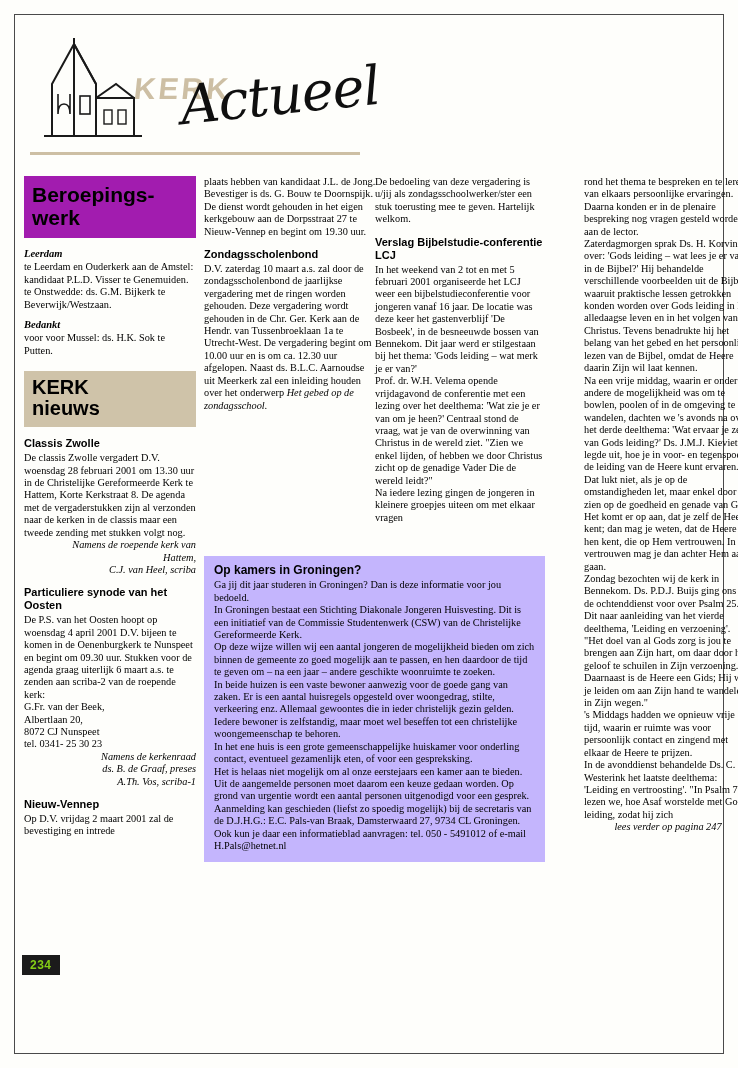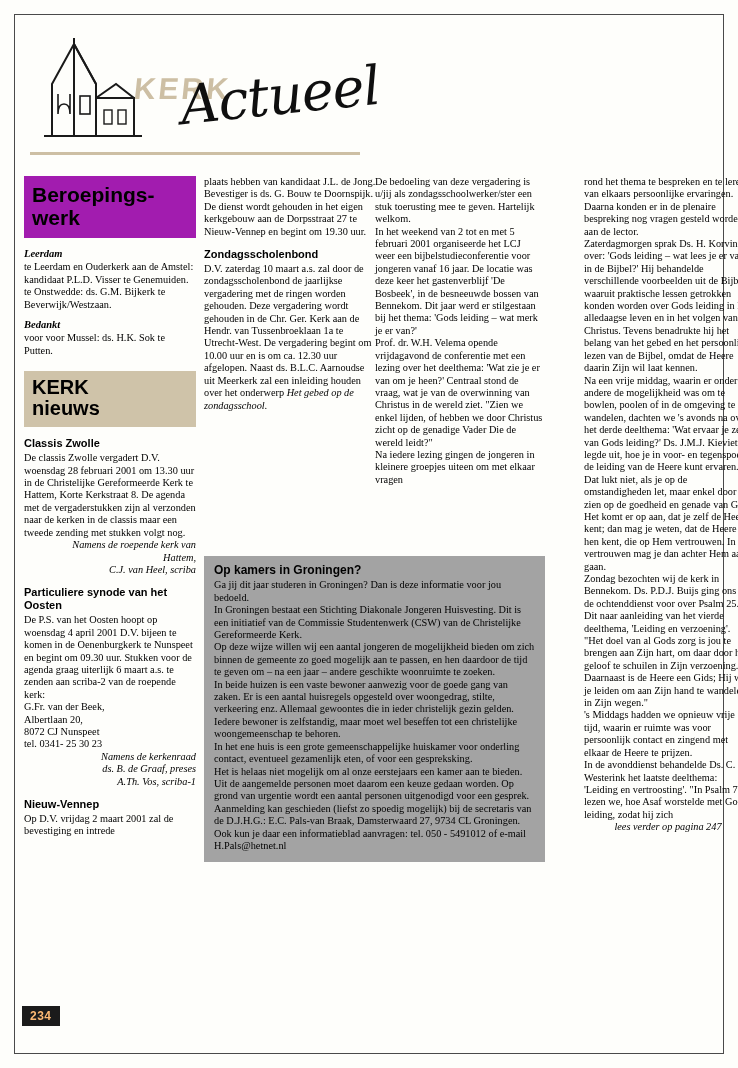--- a/index.html
+++ b/index.html
@@ -146,41 +146,41 @@
 
   em.i { font-style: italic; }
   .u { text-decoration: underline; }
 
   
   .box {
     position: absolute;
     left: 204px;
     top: 556px;
     width: 341px;
-    background: #a3a3a3;
+    background: #c4b5fd;
     padding: 8px 10px 10px 10px;
     box-sizing: border-box;
     font-size: 10.3px;
     line-height: 12.4px;
   }
   .box h2 {
     font-family: "Liberation Sans", sans-serif;
     font-size: 12px;
     font-weight: bold;
     margin: 0 0 3px 0;
   }
   .box p { margin: 0; }
 
   
   .pagenum {
     position: absolute;
     left: 22px;
-    top: 1006px;
+    top: 955px;
     background: #1b1b1b;
-    color: #fdba74;
+    color: #84cc16;
     font-family: "Liberation Sans", sans-serif;
     font-size: 12px;
     font-weight: bold;
     padding: 3px 8px 3px 8px;
     letter-spacing: 0.5px;
   }
   .cont {
     text-align: center;
     font-style: italic;
     font-size: 10.3px;
@@ -249,20 +249,21 @@
   </div>
 
   <div class="col col2">
     <p>plaats hebben van kandidaat J.L. de Jong. Bevestiger is ds. G. Bouw te Doornspijk. De dienst wordt gehouden in het eigen kerkgebouw aan de Dorpsstraat 27 te Nieuw-Vennep en begint om 19.30 uur.</p>
     <h2 class="sub">Zondagsscholenbond</h2>
     <p><span>D.V. zaterdag 10 maart a.s. zal door de zondagsscholenbond de jaarlijkse vergadering met de ringen worden gehouden. Deze vergadering wordt gehouden in de Chr. Ger. Kerk aan de Hendr. van Tussenbroeklaan 1a te Utrecht-West. De vergadering begint om 10.00 uur en is om ca. 12.30 uur afgelopen. Naast ds. B.L.C. Aarnoudse uit Meerkerk zal een inleiding houden over het onderwerp </span><em class="i">Het gebed op de zondagsschool.</em></p>
   </div>
 
   <div class="col col3">
     <p>De bedoeling van deze vergadering is u/jij als zondagsschoolwerker/ster een stuk toerusting mee te geven. Hartelijk welkom.</p>
+    <h2 class="sub">Verslag Bijbelstudie-conferentie LCJ</h2>
     <p>In het weekend van 2 tot en met 5 februari 2001 organiseerde het LCJ weer een bijbelstudieconferentie voor jongeren vanaf 16 jaar. De locatie was deze keer het gastenverblijf 'De Bosbeek', in de besneeuwde bossen van Bennekom. Dit jaar werd er stilgestaan bij het thema: 'Gods leiding – wat merk je er van?'</p>
     <p>Prof. dr. W.H. Velema opende vrijdagavond de conferentie met een lezing over het deelthema: 'Wat zie je er van om je heen?' Centraal stond de vraag, wat je van de overwinning van Christus in de wereld ziet. "Zien we enkel lijden, of hebben we door Christus zicht op de genadige Vader Die de wereld leidt?"</p>
     <p>Na iedere lezing gingen de jongeren in kleinere groepjes uiteen om met elkaar vragen</p>
   </div>
 
   <div class="col col4">
     <p>rond het thema te bespreken en te leren van elkaars persoonlijke ervaringen. Daarna konden er in de plenaire bespreking nog vragen gesteld worden aan de lector.</p>
     <p>Zaterdagmorgen sprak Ds. H. Korving over: 'Gods leiding – wat lees je er van in de Bijbel?' Hij behandelde verschillende voorbeelden uit de Bijbel, waaruit praktische lessen getrokken konden worden over Gods leiding in het alledaagse leven en in het volgen van Christus. Tevens benadrukte hij het belang van het gebed en het persoonlijk lezen van de Bijbel, omdat de Heere daarin Zijn wil laat kennen.</p>
     <p>Na een vrije middag, waarin er onder andere de mogelijkheid was om te bowlen, poolen of in de omgeving te wandelen, dachten we 's avonds na over het derde deelthema: 'Wat ervaar je zelf van Gods leiding?' Ds. J.M.J. Kieviet legde uit, hoe je in voor- en tegenspoed de leiding van de Heere kunt ervaren. Dat lukt niet, als je op de omstandigheden let, maar enkel door het zien op de goedheid en genade van God. Het komt er op aan, dat je zelf de Heere kent; dan mag je weten, dat de Heere hen kent, die op Hem vertrouwen. In dat vertrouwen mag je dan achter Hem aan gaan.</p>
     <p>Zondag bezochten wij de kerk in Bennekom. Ds. P.D.J. Buijs ging ons in de ochtenddienst voor over Psalm 25. Dit naar aanleiding van het vierde deelthema, 'Leiding en verzoening'. "Het doel van al Gods zorg is jou te brengen aan Zijn hart, om daar door het geloof te schuilen in Zijn verzoening. Daarnaast is de Heere een Gids; Hij wil je leiden om aan Zijn hand te wandelen in Zijn wegen."</p>

